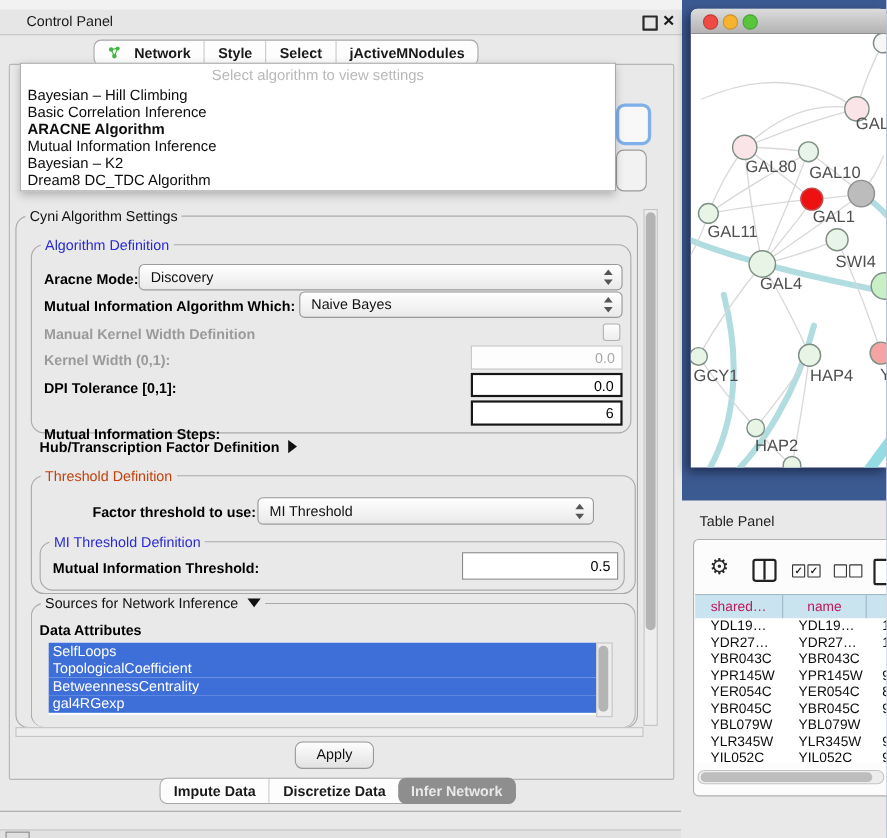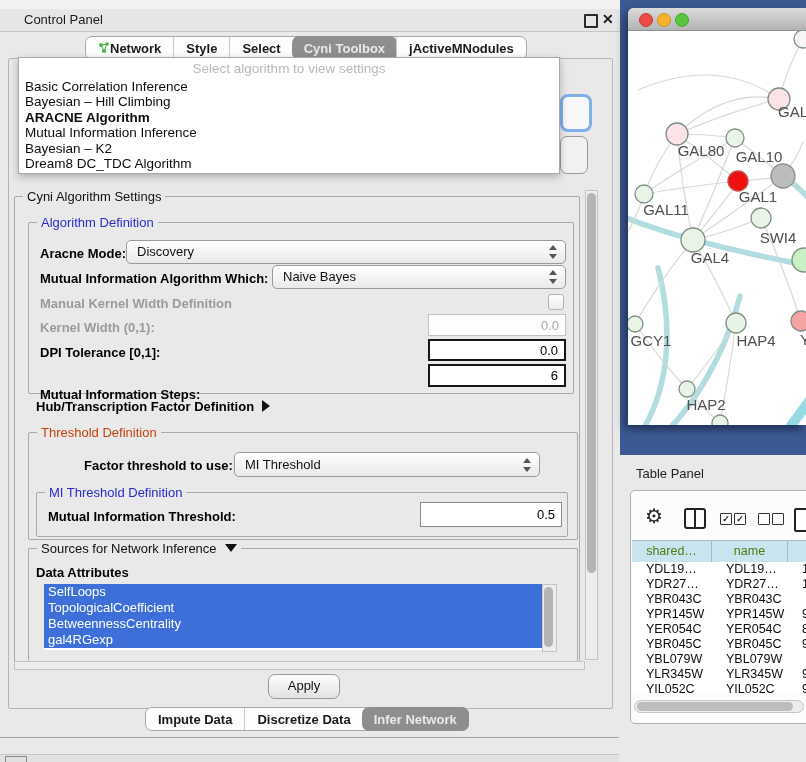--- a/index.html
+++ b/index.html
@@ -8,35 +8,35 @@
   .abs{position:absolute}
   
   .cp-bg{left:0;top:0;width:620px;height:755px;background:#e9e9e9}
   .cp-topstrip{left:0;top:0;width:620px;height:9px;background:#f2f2f2;border-bottom:1px solid #d6d6d6}
   .cp-titlebar{left:0;top:9px;width:620px;height:22px;background:#e6e6e6;border-bottom:1px solid #c6c6c6}
   .cp-title{left:24px;top:12px;font-size:13px;color:#1a1a1a}
   .float-ico{left:584px;top:14px;width:10px;height:10px;border:2px solid #2a2a2a;border-radius:1px}
   .close-ico{left:602px;top:11px;font-size:14px;font-weight:bold;color:#1a1a1a}
   .content-border{left:8px;top:58px;width:603px;height:649px;border:1px solid #b5b5b5;border-radius:2px}
   .tabset{display:flex;background:#fdfdfd;border:1px solid #a8a8a8;border-radius:7px;height:22px;overflow:visible}
-  .tab{display:flex;align-items:center;gap:0;padding:0 12px;height:22px;font-weight:bold;
+  .tab{display:flex;align-items:center;gap:12px;padding:0 12px;height:22px;font-weight:bold;
        font-size:13px;color:#1a1a1a;border-left:1px solid #c9c9c9;cursor:default;white-space:nowrap}
   .tab:first-child{border-left:none}
   .tab.sel{background:#8e8e8e;color:#e9e9e9;border-radius:7px;margin:-1px -1px;height:24px;border-left:none}
   
   .popup{left:18px;top:57px;width:540px;height:115px;background:#fff;border:1px solid #a9a9a9;
          box-shadow:0 3px 8px rgba(0,0,0,.25);z-index:30}
   .popup-ph{height:21px;line-height:21px;text-align:center;color:#b9b9b9;font-size:13.5px}
   .opt{height:15.4px;line-height:15.4px;padding-left:6px;font-size:13.5px;color:#0d0d0d;white-space:nowrap}
   .opt.bold{font-weight:bold}
   
   .ghost-blue{left:560px;top:94px;width:26px;height:32px;border:3px solid #7fb0ea;border-radius:8px;background:#f8f8f8}
   .ghost-gray{left:560px;top:136px;width:26px;height:36px;border:1px solid #9a9a9a;border-radius:7px;background:#f2f2f2}
   
-  .group{border:1px solid #a9a9a9;border-radius:2px}
+  .group{border:1px solid #a9a9a9;border-radius:12px}
   .gtitle{position:absolute;top:-8px;left:8px;background:#e9e9e9;padding:0 4px;font-size:13px;white-space:nowrap}
   .blue{color:#2a2ad0}.green{color:#c2410c}
   .lbl{font-weight:bold;font-size:13px;color:#000;white-space:nowrap}
   .lbl.dis{color:#9a9a9a}
   
   .combo{border:1px solid #9a9a9a;border-radius:5px;background:linear-gradient(#ffffff,#e9e9e9);
          font-size:13px;line-height:22px;padding-left:10px;box-sizing:border-box;white-space:nowrap}
   .stepper{position:absolute;right:7px;top:50%;margin-top:-7px;width:9px;height:14px}
   .stepper:before{content:"";position:absolute;left:0;top:0;border-left:4.5px solid transparent;
       border-right:4.5px solid transparent;border-bottom:5px solid #555}
@@ -71,21 +71,21 @@
   .net-titlebar{left:0;top:0;width:178px;height:22px;border-radius:6px 0 0 0;
       background:linear-gradient(#dcdcdc,#b3b3b3);border-bottom:1px solid #8f8f8f}
   .tl{width:12px;height:12px;border-radius:50%;top:5px}
   .tp-title{left:636px;top:466px;font-size:13px;color:#222}
   .tp-box{left:630px;top:490px;width:180px;height:232px;background:#fcfcfc;border:1px solid #b0b0b0;border-radius:5px}
   .gear{font-size:20px;color:#2a2a2a;line-height:20px}
   .colico{width:18px;height:17px;border:2.5px solid #222;border-radius:3px}
   .colico i{position:absolute;left:50%;top:0;width:2.5px;height:100%;background:#222;margin-left:-1.25px}
   .cb{width:10px;height:10px;border:1.5px solid #333;border-radius:1px;font-size:9px;line-height:10px;text-align:center;color:#222;font-weight:bold}
   .thead{left:632px;top:540px;width:174px;height:22px;display:flex;background:#c9e4ef;
-         border-top:1px solid #9fb9c6;border-bottom:1px solid #9fb9c6;font-size:12.5px;color:#4d7c0f;align-items:center}
+         border-top:1px solid #9fb9c6;border-bottom:1px solid #9fb9c6;font-size:12.5px;color:#be185d;align-items:center}
   .thead span{text-align:center;border-right:1px solid #9fb9c6;height:100%;line-height:21px;box-sizing:border-box}
   .trows{left:632px;top:562px;width:174px;height:131px;overflow:hidden;background:#fff}
   .trow{display:flex;height:15px;line-height:15px;font-size:12.5px;color:#0d0d0d}
   .trow span{padding-left:14px;box-sizing:border-box;white-space:nowrap;overflow:hidden}
 </style>
 </head>
 <body>
 
 <div id="screen">
 
@@ -109,37 +109,34 @@
             <circle cx="6" cy="9" r="2.1" fill="#45b545"></circle>
           </svg>
           <span>Network</span>
         </div>
         <div class="tab">
           <span>Style</span>
         </div>
         <div class="tab">
           <span>Select</span>
         </div>
-        <div class="tab sel">
-          <span>Cyni Toolbox</span>
-        </div>
         <div class="tab">
           <span>jActiveMNodules</span>
         </div>
       </div>
   </div>
 
   <div class="abs ghost-blue"></div>
   <div class="abs ghost-gray"></div>
 
   <div class="abs popup">
     <div class="popup-ph">Select algorithm to view settings</div>
     <div id="algo-options">
+        <div class="opt">Bayesian – Hill Climbing</div>
         <div class="opt">Basic Correlation Inference</div>
-        <div class="opt">Bayesian – Hill Climbing</div>
         <div class="opt bold">ARACNE Algorithm</div>
         <div class="opt">Mutual Information Inference</div>
         <div class="opt">Bayesian – K2</div>
         <div class="opt">Dream8 DC_TDC Algorithm</div>
       </div>
   </div>
 
   <div class="abs group" style="left:14px;top:196px;width:564px;height:464px">
     <span class="gtitle">Cyni Algorithm Settings</span>
   </div>

